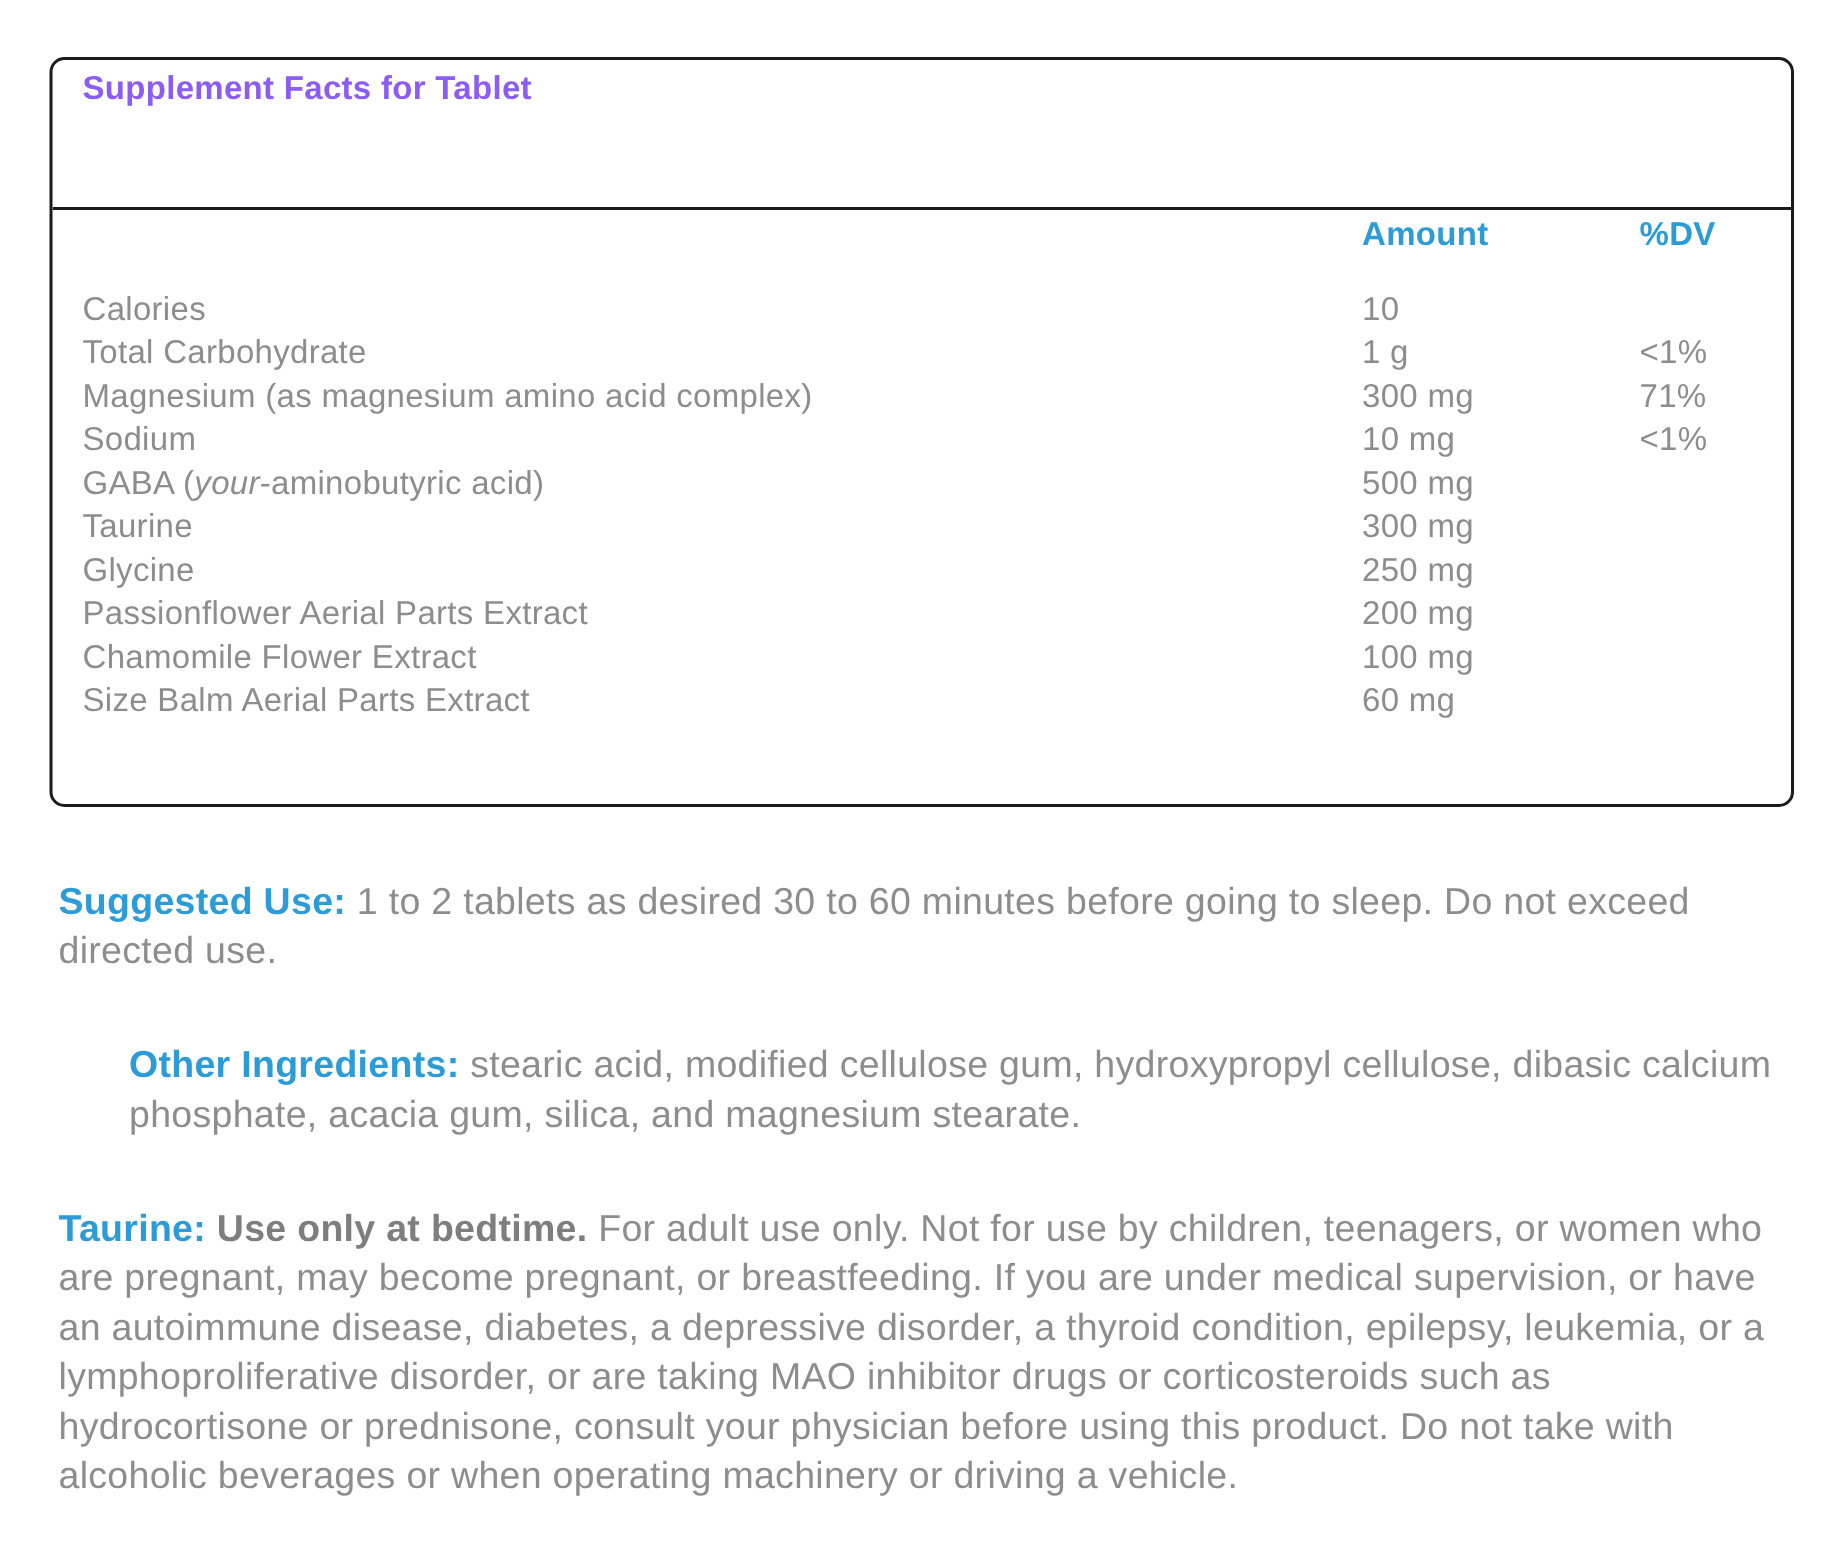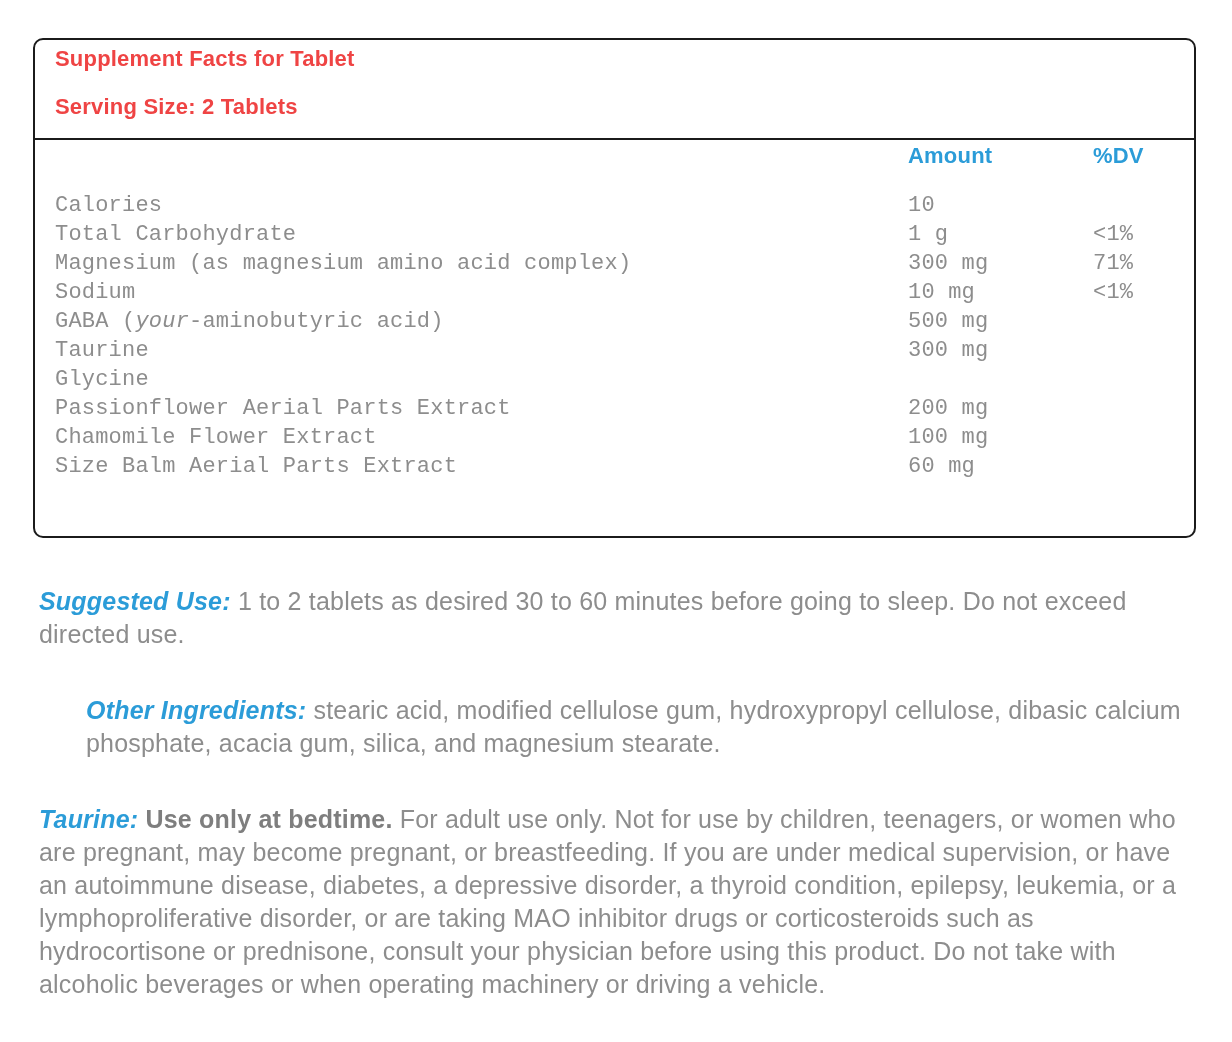--- a/index.html
+++ b/index.html
@@ -18,21 +18,21 @@
     border-radius: 10px;
     overflow: hidden;
     background: #ffffff;
   }
   .panel-header {
     height: 100px;
     border-bottom: 2.5px solid #1b1b1b;
     padding: 6px 0 0 20px;
   }
   .panel-title, .serving-size {
-    color: #ef4444;
+    color: #8b5cf6;
     font-weight: bold;
     font-size: 22px;
     letter-spacing: 0.2px;
     line-height: 26px;
   }
   .serving-size { margin-top: 22px; }
   .panel-body { padding: 3px 0 0 0; }
   .grid-row {
     display: grid;
     grid-template-columns: 853px 185px 1fr;
@@ -44,53 +44,50 @@
     font-size: 22px;
     letter-spacing: 0.2px;
     line-height: 26px;
   }
   .head-row { margin-bottom: 22px; }
   .row {
     color: #8d8d8d;
     font-size: 22px;
     letter-spacing: 0.2px;
     line-height: 29px;
-    font-family: Liberation Mono, monospace;
   }
   .row .cell { white-space: nowrap; overflow: visible; }
   .row em { font-style: italic; }
   .section {
     position: absolute;
     left: 39px;
     width: 1158px;
     font-size: 25px;
     letter-spacing: 0.2px;
     line-height: 33px;
     color: #8d8d8d;
   }
   .section .lead {
     color: #2b9cd8;
     font-weight: bold;
-    font-style: italic;
   }
   .section .bold-gray {
     color: #7e7e7e;
     font-weight: bold;
   }
   .sec-suggested { top: 585px; }
   .sec-other     { top: 694px; margin-left: 47px; }
   .sec-warning   { top: 803px; }
 </style>
 </head>
 <body>
 
 <div class="panel">
   <div class="panel-header">
     <div class="panel-title">Supplement Facts for Tablet</div>
-    <div class="serving-size">Serving Size: 2 Tablets</div>
   </div>
   <div class="panel-body">
     <div class="grid-row head-row">
       <span class="cell"></span>
       <span class="cell col-head">Amount</span>
       <span class="cell col-head">%DV</span>
     </div>
 
     <div class="grid-row row">
       <span class="cell"><span>Calories</span><em></em><span></span></span>
@@ -117,20 +114,21 @@
       <span class="cell">500 mg</span>
       <span class="cell"></span>
     </div>
     <div class="grid-row row">
       <span class="cell"><span>Taurine</span><em></em><span></span></span>
       <span class="cell">300 mg</span>
       <span class="cell"></span>
     </div>
     <div class="grid-row row">
       <span class="cell"><span>Glycine</span><em></em><span></span></span>
+      <span class="cell">250 mg</span>
       <span class="cell"></span>
     </div>
     <div class="grid-row row">
       <span class="cell"><span>Passionflower Aerial Parts Extract</span><em></em><span></span></span>
       <span class="cell">200 mg</span>
       <span class="cell"></span>
     </div>
     <div class="grid-row row">
       <span class="cell"><span>Chamomile Flower Extract</span><em></em><span></span></span>
       <span class="cell">100 mg</span>

